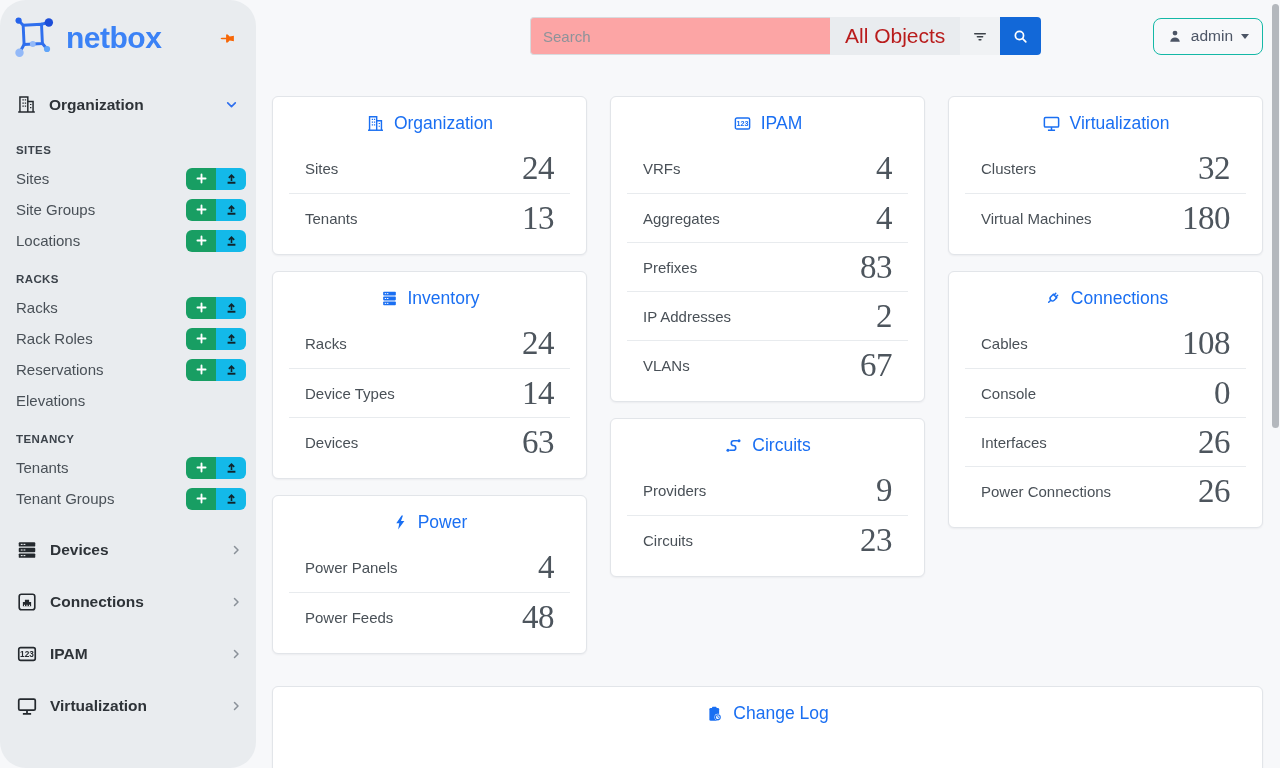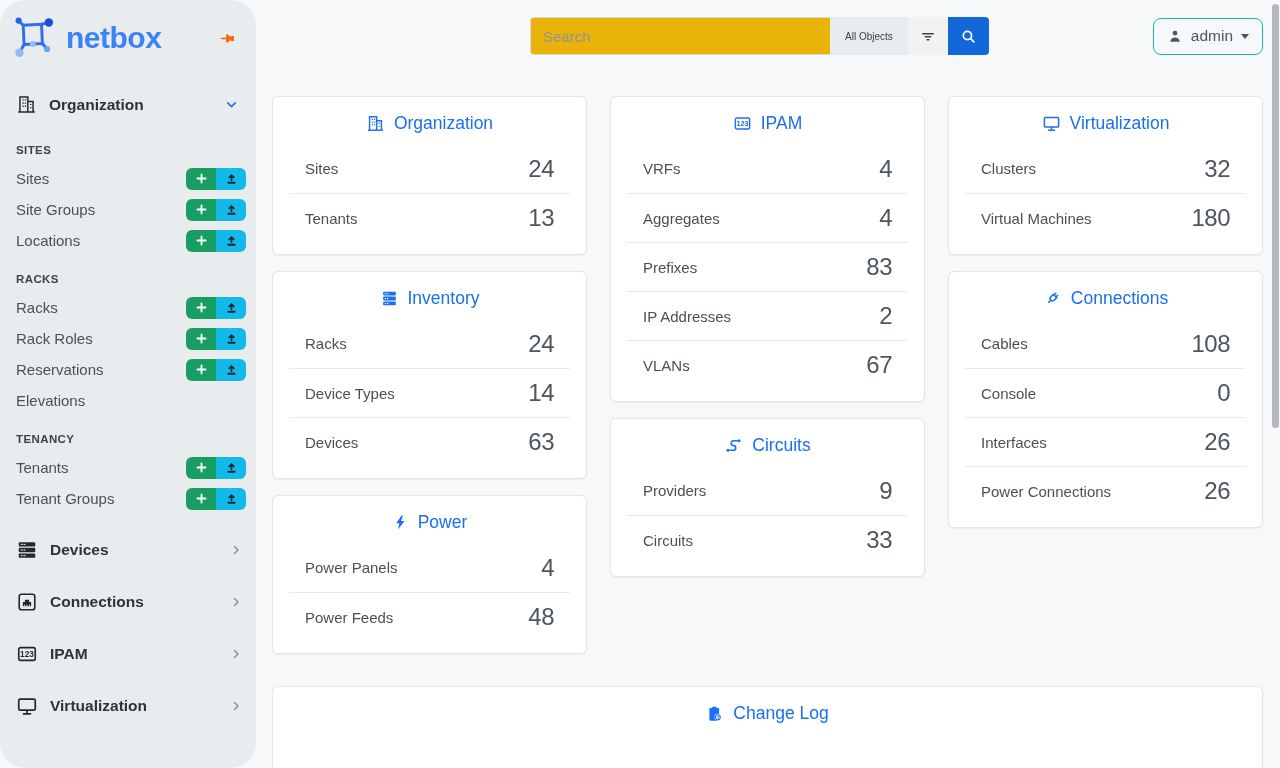--- a/index.html
+++ b/index.html
@@ -46,26 +46,26 @@
   .menu-item .menu-label { margin-left:12px; }
   .menu-item .chev { margin-left:auto; }
   .menu-spacer { height:10px; }
   
   .main { flex:1; padding:0 17px 0 16px; position:relative; }
   .topbar { display:flex; align-items:center; margin-top:17px; height:38px; }
   .search-group { display:flex; margin-left:258px; height:38px; }
   .search-input {
     width:300px; height:38px; border:1px solid #d8dbde; border-right:none;
     border-radius:4px 0 0 4px; padding:0 12px; font-size:15px; color:#495057;
-    background:#eab308; outline:none; font-family:"Liberation Sans", sans-serif;
+    background:#fca5a5; outline:none; font-family:"Liberation Sans", sans-serif;
   }
   .search-input::placeholder { color:#8d939a; }
   .scope-btn {
-    background:#e9ecef; border:none; padding:0 15px; font-size:10px;
-    color:#404040; cursor:pointer; font-family:"Liberation Sans", sans-serif;
+    background:#e9ecef; border:none; padding:0 15px; font-size:21px;
+    color:#b91c1c; cursor:pointer; font-family:"Liberation Sans", sans-serif;
   }
   .filter-btn { background:#f0f2f4; border:none; width:40px; display:flex; align-items:center; justify-content:center; cursor:pointer; }
   .search-btn {
     background:var(--button-blue,#1268d8); border:none; width:41px; border-radius:0 4px 4px 0;
     display:flex; align-items:center; justify-content:center; cursor:pointer;
   }
   .admin-btn {
     margin-left:auto; display:flex; align-items:center; gap:8px;
     border:1px solid #14b8a6; border-radius:8px; height:37px; padding:0 13px;
     background:transparent; color:#4c5565; font-size:15.5px; cursor:pointer;
@@ -80,21 +80,21 @@
     box-shadow:0 1px 2px rgba(16,24,40,.05); width:100%;
   }
   .card-title {
     display:flex; justify-content:center; align-items:center; gap:9px;
     padding:16px 0 10px; color:var(--accent-blue,#1a6ff2); font-size:17.5px; cursor:pointer;
   }
   .card-rows { margin:0 16px; padding-bottom:12px; }
   .card-row { display:flex; justify-content:space-between; align-items:center; height:49px; padding:0 16px; }
   .card-row + .card-row { border-top:1px solid #e8ebee; }
   .row-label { font-size:15px; color:#495057; cursor:pointer; }
-  .row-value { font-size:24px; color:#4d555d; letter-spacing:-0.5px; cursor:pointer; }
+  .row-value { font-size:33px; color:#4d555d; letter-spacing:-0.5px; cursor:pointer;font-family:Liberation Serif, serif; }
   .changelog-card { margin-top:32px; height:120px; }
   
   .scroll-thumb { position:fixed; right:1px; top:4px; width:7px; height:424px; background:#b4b8bd; border-radius:4px; }
   svg { display:block; }
 </style>
 </head>
 <body>
 
 <nav class="sidebar">
   <div class="logo-row">
@@ -500,21 +500,21 @@
           </span>
           <span>Circuits</span>
         </div>
         <div class="card-rows">
           <div class="card-row">
             <span class="row-label">Providers</span>
             <span class="row-value">9</span>
           </div>
           <div class="card-row">
             <span class="row-label">Circuits</span>
-            <span class="row-value">33</span>
+            <span class="row-value">23</span>
           </div>
         </div>
       </section>
     </div>
 
     <div class="col">
       <section class="card">
         <div class="card-title">
           <span>
             <svg width="19" height="19" viewBox="0 0 24 24" fill="none" stroke="#1a6ff2" stroke-width="1.9">

